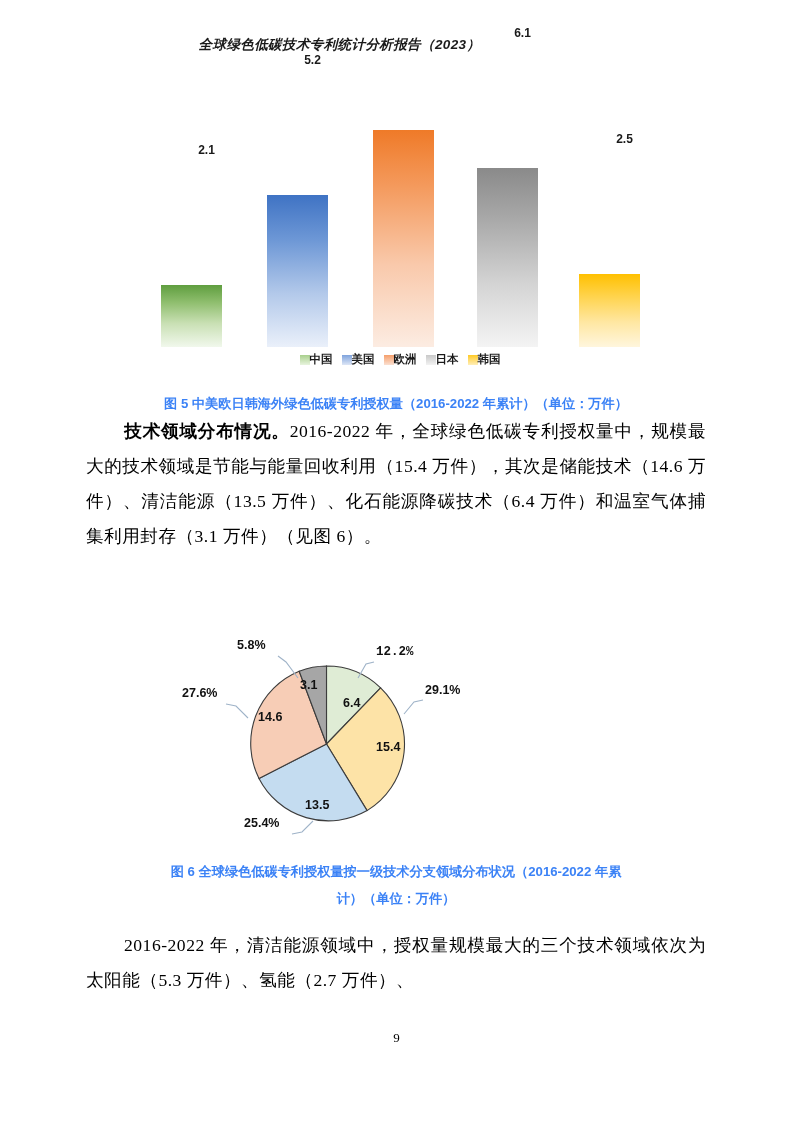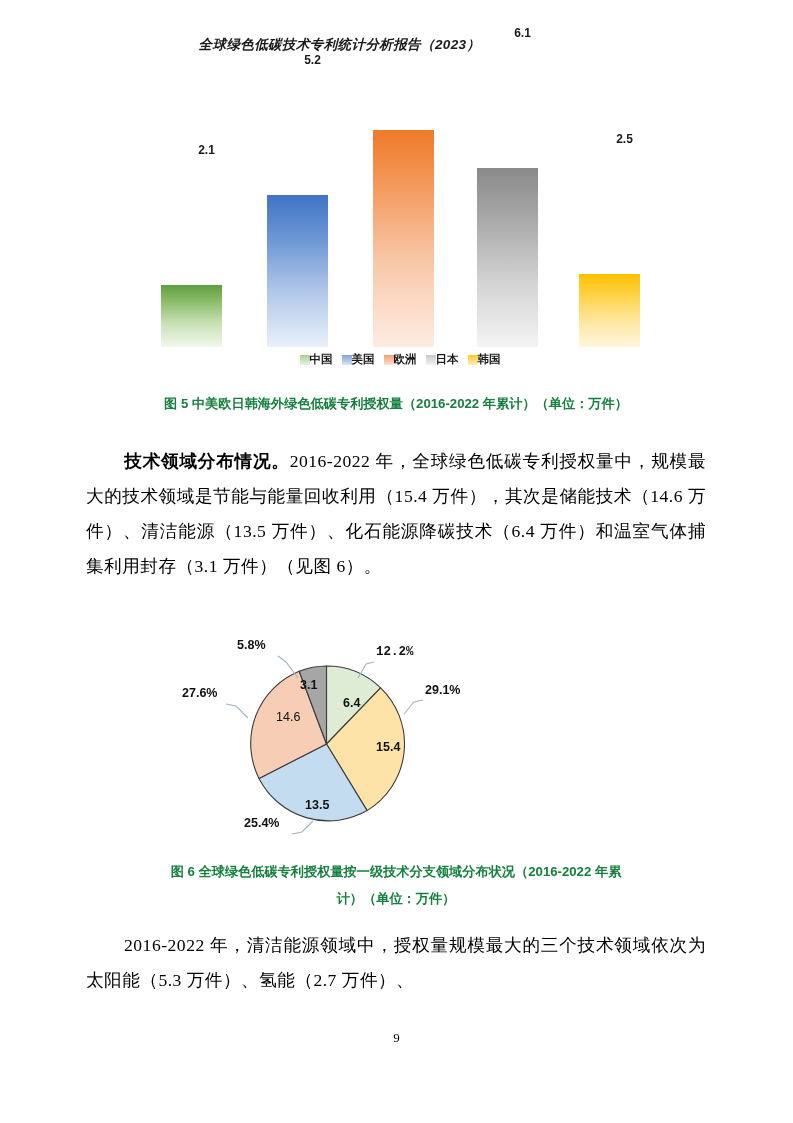--- a/index.html
+++ b/index.html
@@ -89,21 +89,21 @@
   
   .caption {
     position: absolute;
     left: 86px;
     width: 620px;
     text-align: center;
     font-family: "Liberation Sans", "DejaVu Sans", sans-serif;
     font-weight: bold;
     font-size: 13.2px;
     line-height: 27px;
-    color: #15803d;
+    color: #3b82f6;
   }
 
   
   .para {
     position: absolute;
     left: 86px;
     width: 620px;
     font-family: "Liberation Serif", "DejaVu Serif", serif;
     font-size: 17.6px;
     line-height: 35px;
@@ -220,21 +220,21 @@
     <span>日本</span>
   </span>
   <span class="lg">
     <span class="sw" style="background:linear-gradient(to bottom,#ffca26,#ffeeb8);"></span>
     <span>韩国</span>
   </span>
 </div>
 
 <div class="caption" style="top:390px;">图 5  中美欧日韩海外绿色低碳专利授权量（2016-2022 年累计）（单位：万件）</div>
 
-<div class="para" style="top:444px;">
+<div class="para" style="top:414px;">
   <span class="indent"></span><b>技术领域分布情况。</b><span>2016-2022 年，全球绿色低碳专利授权量中，规模最大的技术领域是节能与能量回收利用（15.4 万件），其次是储能技术（14.6 万件）、清洁能源（13.5 万件）、化石能源降碳技术（6.4 万件）和温室气体捕集利用封存（3.1 万件）（见图 6）。</span>
 </div>
 
 <div class="piewrap">
   <svg class="pie-svg" width="470" height="232" viewBox="0 0 470 232">
 
     <path d="M146.5 126 L146.5 48 A78 78 0 0 1 200.6 69.8 Z" fill="#dfecd5" stroke="#3c3c3c" stroke-width="1.1"></path>
 
     <path d="M146.5 126 L200.6 69.8 A78 78 0 0 1 187.1 192.6 Z" fill="#fde3a7" stroke="#3c3c3c" stroke-width="1.1"></path>
 
@@ -247,21 +247,21 @@
     <polyline points="118,60 106,44 98,38" fill="none" stroke="#9fb3c8" stroke-width="1.1"></polyline>
     <polyline points="178,60 186,46 194,44" fill="none" stroke="#9fb3c8" stroke-width="1.1"></polyline>
     <polyline points="224,96 234,84 243,82" fill="none" stroke="#9fb3c8" stroke-width="1.1"></polyline>
     <polyline points="133,203 122,214 112,216" fill="none" stroke="#9fb3c8" stroke-width="1.1"></polyline>
     <polyline points="68,100 56,88 46,86" fill="none" stroke="#9fb3c8" stroke-width="1.1"></polyline>
   </svg>
 
   <div style="position:absolute;left:163px;top:78px;font-family:'Liberation Sans',sans-serif;font-weight:bold;font-size:12.5px;color:#111;">6.4</div>
   <div style="position:absolute;left:196px;top:122px;font-family:'Liberation Sans',sans-serif;font-weight:bold;font-size:12.5px;color:#111;">15.4</div>
   <div style="position:absolute;left:125px;top:180px;font-family:'Liberation Sans',sans-serif;font-weight:bold;font-size:12.5px;color:#111;">13.5</div>
-  <div style="position:absolute;left:78px;top:92px;font-family:'Liberation Sans',sans-serif;font-weight:normal;font-size:12.5px;color:#111;margin-left:18px;">14.6</div>
+  <div style="position:absolute;left:78px;top:92px;font-family:'Liberation Sans',sans-serif;font-weight:bold;font-size:12.5px;color:#111;">14.6</div>
   <div style="position:absolute;left:120px;top:60px;font-family:'Liberation Sans',sans-serif;font-weight:bold;font-size:12.5px;color:#111;">3.1</div>
 
   <div style="position:absolute;left:57px;top:20px;font-family:'Liberation Sans',sans-serif;font-weight:bold;font-size:12.5px;color:#111;">5.8%</div>
   <div style="position:absolute;left:196px;top:27px;font-family:Liberation Mono, monospace;font-weight:bold;font-size:12.5px;color:#111;">12.2%</div>
   <div style="position:absolute;left:245px;top:65px;font-family:'Liberation Sans',sans-serif;font-weight:bold;font-size:12.5px;color:#111;">29.1%</div>
   <div style="position:absolute;left:64px;top:198px;font-family:'Liberation Sans',sans-serif;font-weight:bold;font-size:12.5px;color:#111;">25.4%</div>
   <div style="position:absolute;left:2px;top:68px;font-family:'Liberation Sans',sans-serif;font-weight:bold;font-size:12.5px;color:#111;">27.6%</div>
 
 </div>
 

